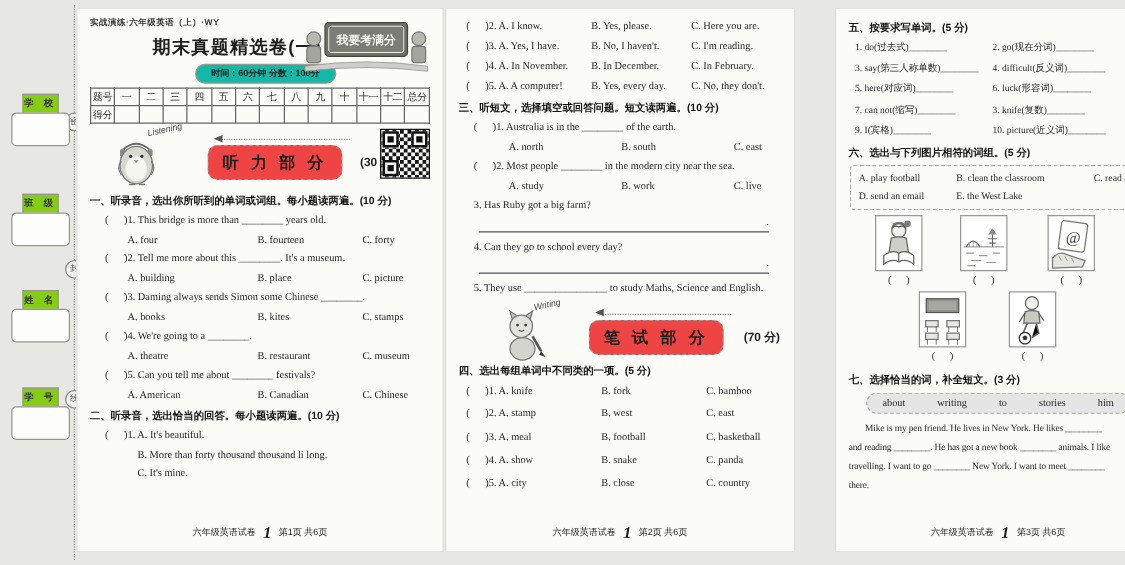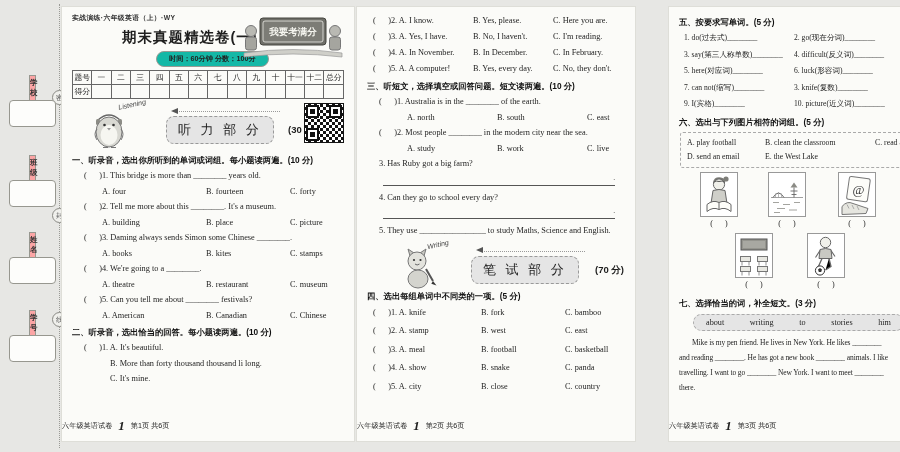--- a/index.html
+++ b/index.html
@@ -4,21 +4,21 @@
 <style>
   html,body{margin:0;padding:0}
   body{width:900px;height:452px;background:#e7e7e4;position:relative;overflow:hidden;
        font-family:"Liberation Serif",serif;color:#1e1e1e}
   
   .sealline{position:absolute;left:59px;top:4px;bottom:4px;border-left:1px dotted #9a9a95}
   .sealchar{position:absolute;left:52px;width:13px;height:13px;border:1px solid #8a8a85;border-radius:50%;
             background:#f0f0ec;font-size:7px;line-height:13px;text-align:center;
             font-family:"Liberation Sans",sans-serif;color:#555}
   .sidebar-field{position:absolute;left:9px;width:47px;text-align:center;font-family:"Liberation Sans",sans-serif}
-  .sidebar-field .tab{display:block;margin:0 20px;background:#fca5a5;border:1px solid #97978f;border-bottom:none;
+  .sidebar-field .tab{display:block;margin:0 9px;background:#84cc16;border:1px solid #97978f;border-bottom:none;
             font-size:7.5px;padding:2px 0;font-weight:bold;letter-spacing:3px;color:#333}
   .sidebar-field .box{display:block;height:25px;background:#fdfdfb;border:1px solid #97978f;border-radius:4px}
   
   .page{position:absolute;top:6px;height:436px;background:#fbfbf8;border:1px solid #deded8;
         box-sizing:border-box;padding:6px 10px 0}
   #page1{left:61px;width:294px}
   #page2{left:356px;width:280px}
   #page3{left:668px;width:261px}
   
   .edition{font-size:6.8px;font-weight:bold;font-family:"Liberation Sans",sans-serif;letter-spacing:.4px;color:#333}
@@ -30,21 +30,21 @@
   table.score td{border:1px solid #666;height:13px;text-align:center;font-size:7.8px;
         font-family:"Liberation Sans",sans-serif;padding:0}
   
   .secbar{position:relative;height:50px;margin:2px 0 0}
   .mascot{position:absolute;left:18px;top:6px}
   .bubble{position:absolute;left:46px;top:0;font-size:7px;font-style:italic;transform:rotate(-12deg);
           font-family:"Liberation Sans",sans-serif;color:#444}
   .arrowline{position:absolute;left:104px;top:10px;width:104px;border-top:1.5px dotted #999}
   .arrowline::before{content:"";position:absolute;left:-8px;top:-4.5px;border:3.5px solid transparent;border-right:7px solid #555}
   .dashbox{position:absolute;left:94px;top:15px;border:1.5px dashed #999;border-radius:8px;padding:4px 11px;
-           font-size:13px;font-weight:normal;letter-spacing:3px;font-family:"Liberation Sans",sans-serif;background:#e5e5e5}
+           font-size:13px;font-weight:bold;letter-spacing:3px;font-family:"Liberation Sans",sans-serif;background:#ef4444}
   .scoretxt{position:absolute;top:23px;font-size:9.5px;font-weight:bold;font-family:"Liberation Sans",sans-serif}
   #page1 .scoretxt{left:216px}
   #page2 .dashbox{left:104px}
   #page2 .arrowline{left:114px}
   #page2 .scoretxt{left:228px}
   #page2 .mascot{left:34px}
   #page2 .bubble{left:60px}
   
   .qr{position:absolute;right:1px;top:3px;width:38px;height:38px;background:
       repeating-conic-gradient(#141414 0 25%,#fff 0 50%);background-size:6px 6px;outline:1px solid #141414}
@@ -68,21 +68,21 @@
   .wl2{display:grid;grid-template-columns:78px auto;white-space:pre}
   .figrow{position:relative;height:61px}
   .fig{position:absolute;width:40px;text-align:center}
   .fig .pic{width:36px;height:43px;border:1px solid #999;background:#fff;display:block;margin:0 auto}
   .fig .ans{font-size:8px;white-space:pre;line-height:13px}
   .pillbox{border:1.5px dashed #aaa;border-radius:10px;margin:3px 14px 4px;padding:3px 12px;display:flex;
            justify-content:space-between;font-size:8.2px;background:#e5e5e5}
   .pline{white-space:pre;font-size:7.5px;line-height:15.2px;letter-spacing:-.1px}
   .pline.first{text-indent:13px}
   
-  .footer{position:absolute;left:0;right:0;bottom:7px;text-align:left;font-size:7.2px;
+  .footer{position:absolute;left:0;right:0;bottom:7px;text-align:center;font-size:7.2px;
           font-family:"Liberation Sans",sans-serif;color:#222}
   .footer .num{font-family:"Liberation Serif",serif;font-style:italic;font-weight:bold;font-size:13px;
           margin:0 6px;vertical-align:-2px}
 </style>
 </head>
 <body>
 
 <div class="sealline"></div>
 <span class="sealchar" style="top:90px">密</span>
 <span class="sealchar" style="top:208px">封</span>

